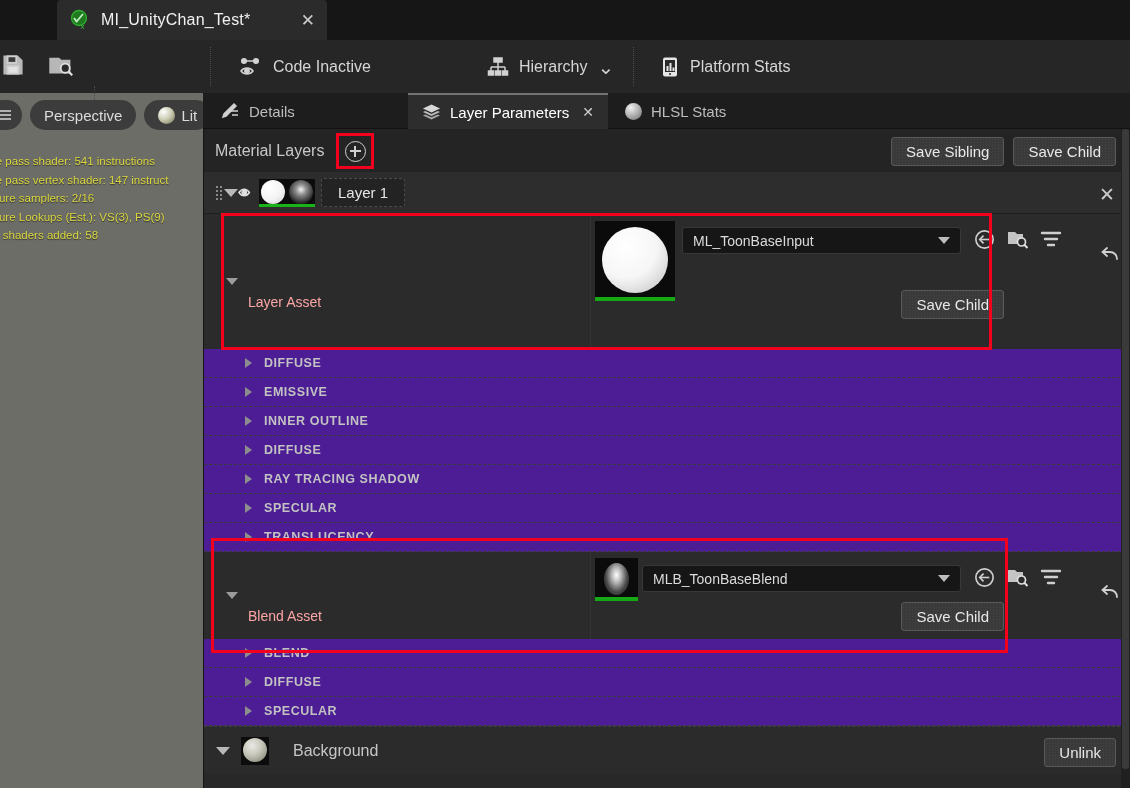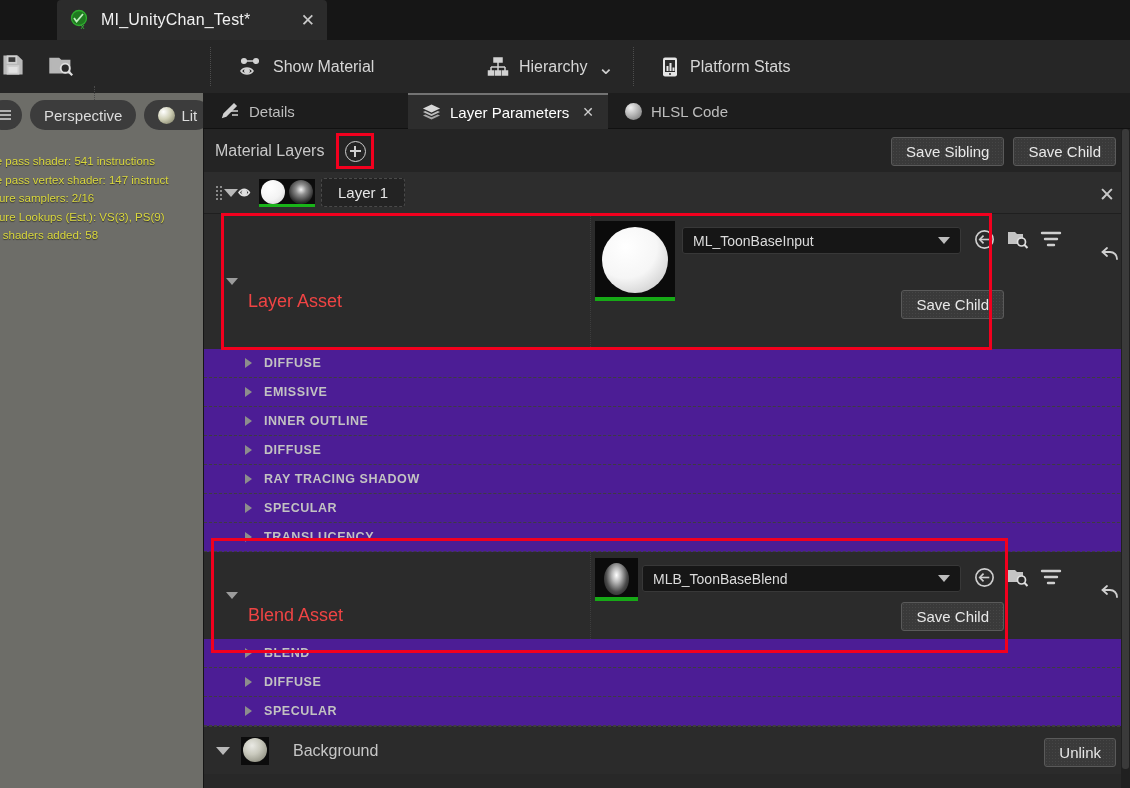--- a/index.html
+++ b/index.html
@@ -139,21 +139,21 @@
     background: #232323; border: 1px dashed #4a4a4a; border-radius: 3px;
     color: #e6e6e6; font-size: 15px; padding: 5px 16px; margin-left: 6px;
   }
   .layer-close { position: absolute; right: 15px; top: 11px; color: #c9c9c9; font-size: 19px; }
 
   
   .asset-block { position: relative; height: 135px; background: #2b2b2b; display: flex; }
   .asset-left { width: 387px; display: flex; align-items: center; gap: 10px; padding-left: 22px;
                 border-right: 1px dotted #3d3d3d; }
   .asset-left .cd { width:0;height:0;border-left:6px solid transparent;border-right:6px solid transparent;border-top:7px solid #9c9c9c; }
-  .asset-left .lbl { color: #ef4444; font-size: 18px; margin-top: 40px; }
+  .asset-left .lbl { color: #fca5a5; font-size: 14px; margin-top: 40px; }
   .asset-right { position: relative; flex: 1; }
   .big-thumb { position: absolute; background: #0b0b0b; }
   .big-thumb .sph { position: absolute; border-radius: 50%; }
   .big-thumb .grn { position: absolute; left: 0; bottom: 0; width: 100%; height: 4px; background: #16a916; }
   .combo {
     position: absolute; background: #161616; border: 1px solid #383838; border-radius: 3px;
     height: 27px; display: flex; align-items: center; padding: 0 10px;
     color: #dcdcdc; font-size: 14px;
   }
   .combo .chev { margin-left: auto; width: 0; height: 0;
@@ -258,21 +258,21 @@
     <div class="tb-item" style="left:22px;">
       <span style="display:inline-flex;">
         <svg width="24" height="22" viewBox="0 0 24 22" fill="none" stroke="#d2d2d2" stroke-width="1.5">
           <circle cx="5" cy="5" r="2.3" fill="#d2d2d2"></circle>
           <circle cx="17" cy="5" r="2.3" fill="#d2d2d2"></circle>
           <line x1="5" y1="5" x2="17" y2="5"></line>
           <path d="M2 15c3-4 9-4 12 0-3 4-9 4-12 0z"></path>
           <circle cx="8" cy="15" r="2.2" fill="#d2d2d2"></circle>
         </svg>
       </span>
-      <span>Show Material</span>
+      <span>Code Inactive</span>
     </div>
     <div class="tb-item" style="left:270px;">
       <span style="display:inline-flex;">
         <svg width="22" height="22" viewBox="0 0 22 22" fill="none" stroke="#d2d2d2" stroke-width="1.5">
           <rect x="7" y="2" width="8" height="4" fill="#d2d2d2"></rect>
           <line x1="11" y1="6" x2="11" y2="11"></line>
           <line x1="4" y1="11" x2="18" y2="11"></line>
           <line x1="4" y1="11" x2="4" y2="15"></line>
             <line x1="11" y1="11" x2="11" y2="15"></line>
             <line x1="18" y1="11" x2="18" y2="15"></line>
@@ -317,21 +317,21 @@
           <path d="M10 1L1 5.2l9 4.2 9-4.2z"></path>
           <path d="M1 9l9 4.2L19 9l-2.4-1.1L10 11 3.4 7.9z" opacity=".85"></path>
           <path d="M1 12.6l9 4.2 9-4.2-2.4-1.1L10 14.6 3.4 11.5z" opacity=".7"></path>
         </svg>
       </span>
       <span>Layer Parameters</span>
       <span class="x">✕</span>
     </div>
     <div class="ptab" style="left:408px;">
       <span style="width:17px;height:17px;border-radius:50%;background:radial-gradient(circle at 34% 28%,#f0f0f0 0%,#b6b6b6 45%,#6a6a6a 100%);display:inline-block;"></span>
-      <span>HLSL Code</span>
+      <span>HLSL Stats</span>
     </div>
   </div>
 
   <div class="panel">
 
     <div class="panel-header">
       <span class="lbl">Material Layers</span>
       <div class="plus-badge">
         <div class="circ-plus"></div>
       </div>

